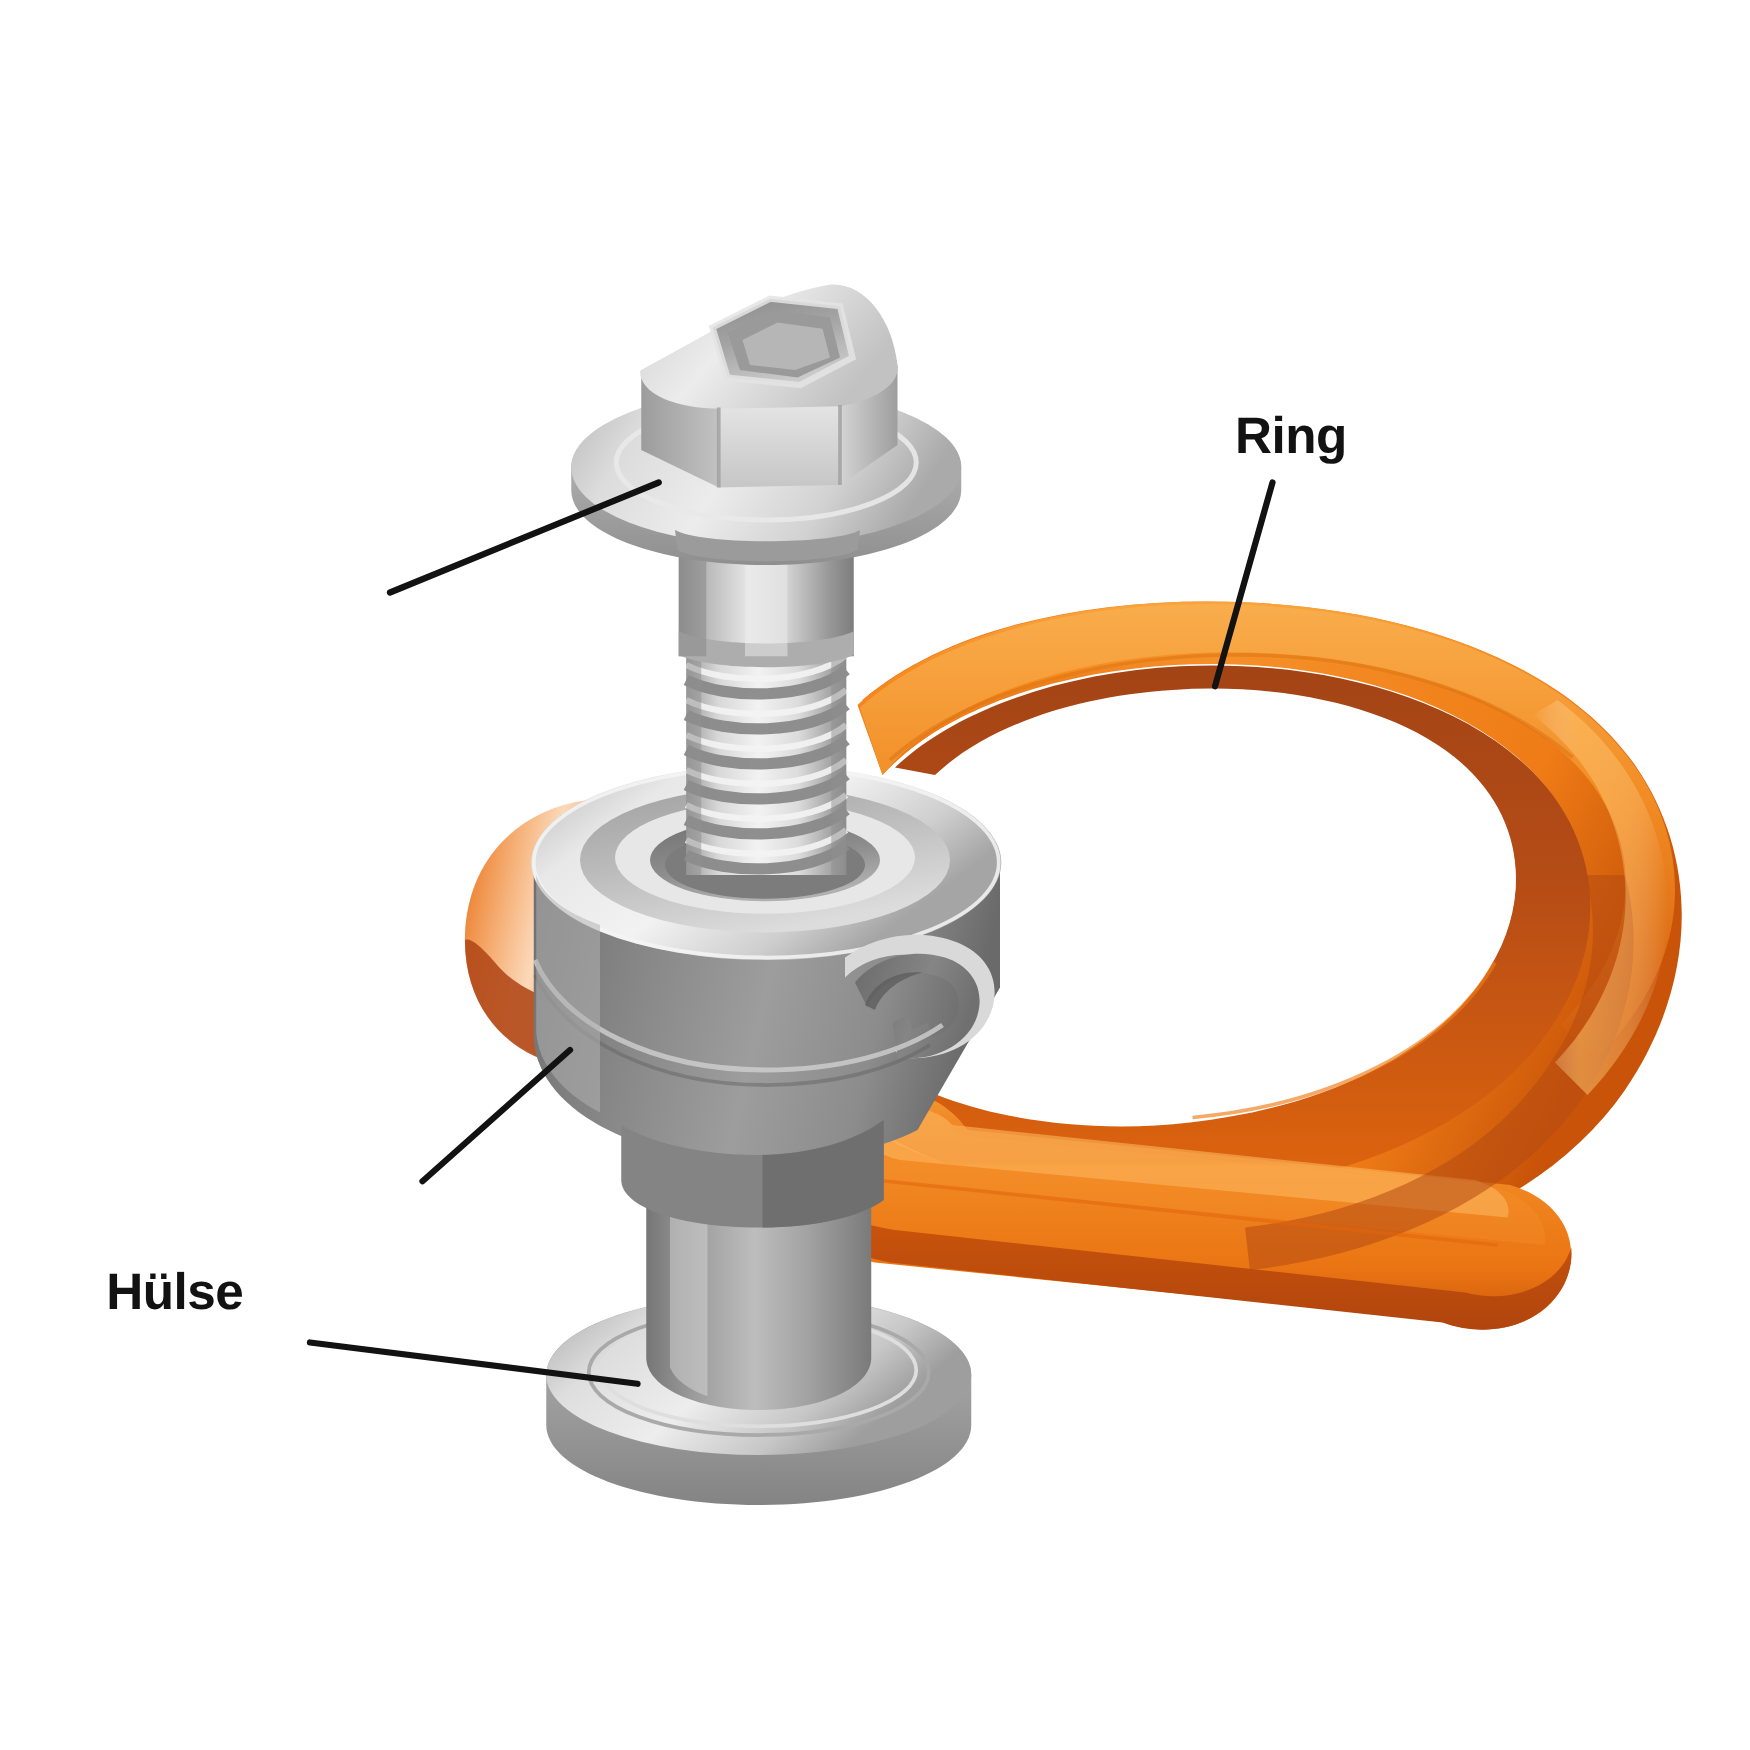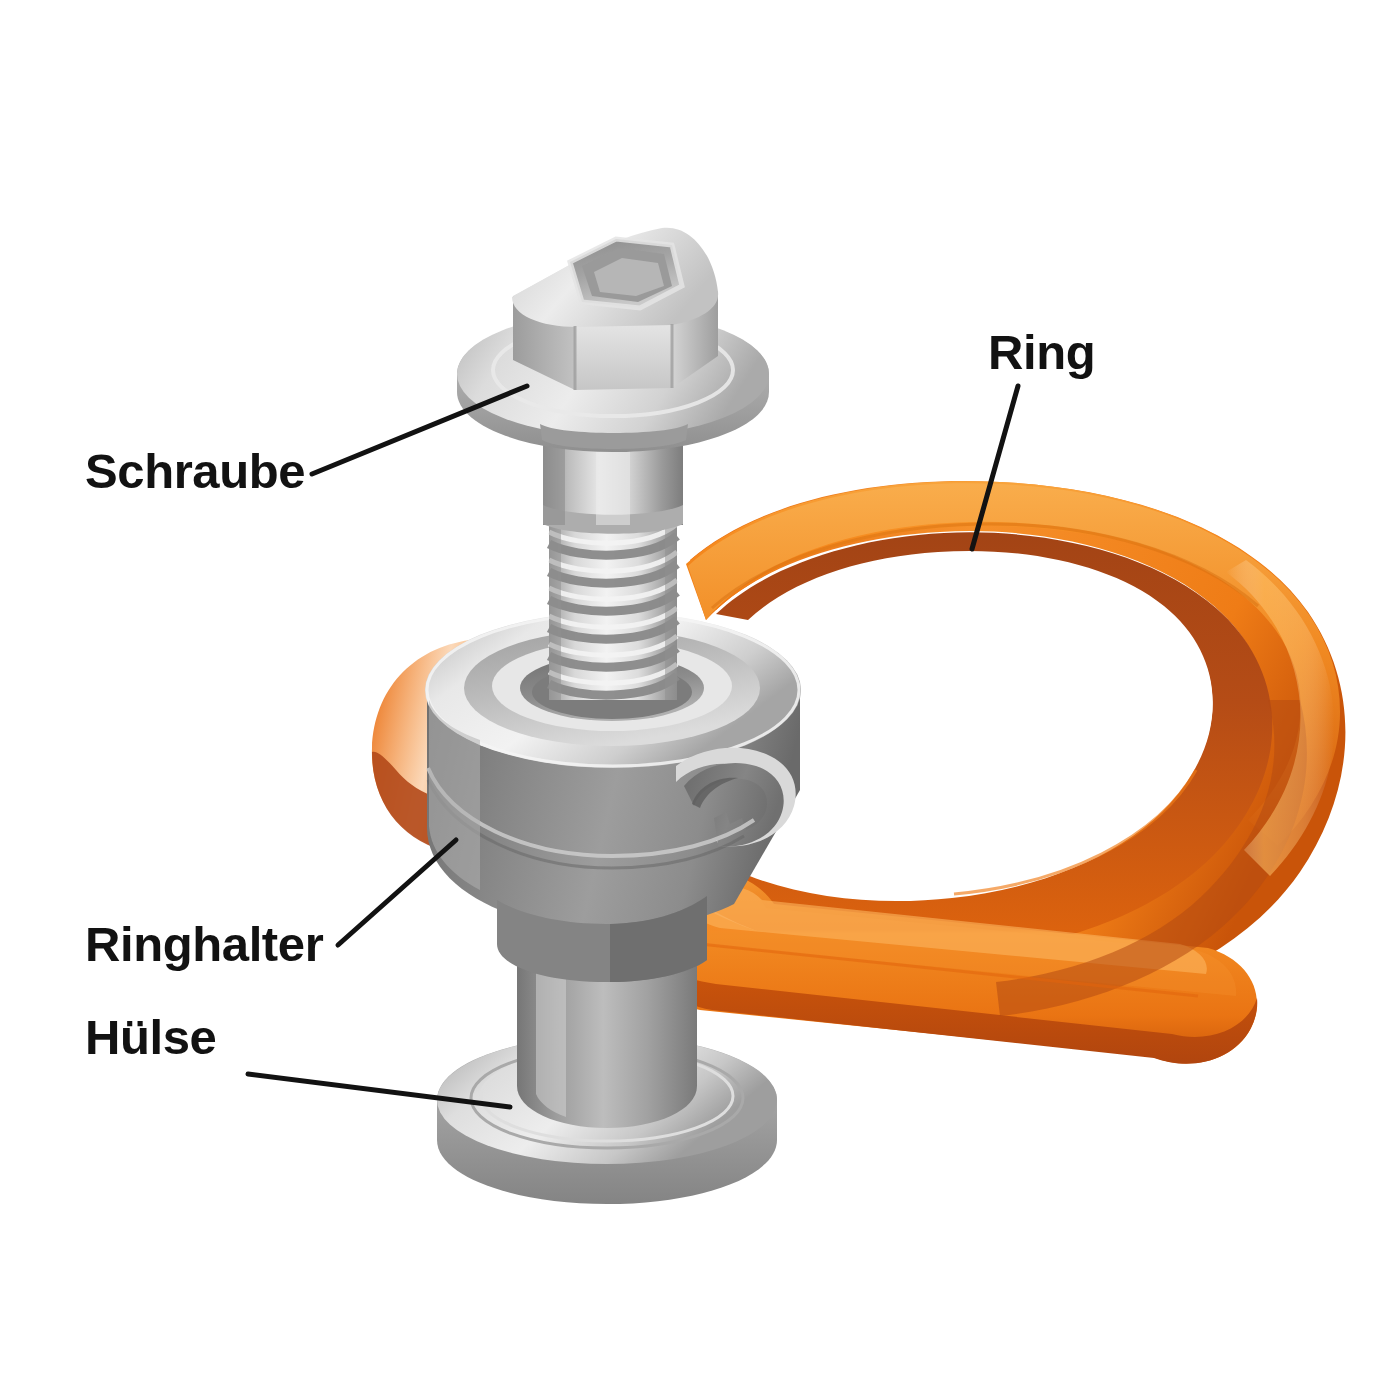--- a/index.html
+++ b/index.html
@@ -19,21 +19,21 @@
     position: absolute;
     left: 0;
     top: 0;
     width: 1400px;
     height: 1400px;
   }
   .callout-label {
     position: absolute;
     font-family: "Liberation Sans", sans-serif;
     font-weight: bold;
-    font-size: 49px;
+    font-size: 41px;
     line-height: 1;
     color: #121212;
     white-space: nowrap;
     letter-spacing: -0.4px;
   }
   #label-schraube  { left: 85px;  top: 447px; }
   #label-ringhalter{ left: 85px;  top: 920px; }
   #label-huelse    { left: 85px;  top: 1013px; }
   #label-ring      { left: 988px; top: 328px; }
 </style>
@@ -496,18 +496,16 @@
     </g>
 
     <g stroke="#121212" stroke-linecap="round" fill="none">
       <line x1="312" y1="474" x2="527" y2="386" stroke-width="5"></line>
       <line x1="338" y1="945" x2="456" y2="840" stroke-width="5"></line>
       <line x1="248" y1="1074" x2="510" y2="1107" stroke-width="5"></line>
       <line x1="1018" y1="386" x2="972" y2="549" stroke-width="5"></line>
     </g>
   </svg>
 
-  <div class="callout-label" id="label-schraube">Schraube</div>
-  <div class="callout-label" id="label-ringhalter">Ringhalter</div>
   <div class="callout-label" id="label-huelse">Hülse</div>
   <div class="callout-label" id="label-ring">Ring</div>
 
 </div>
 
 </body></html>

